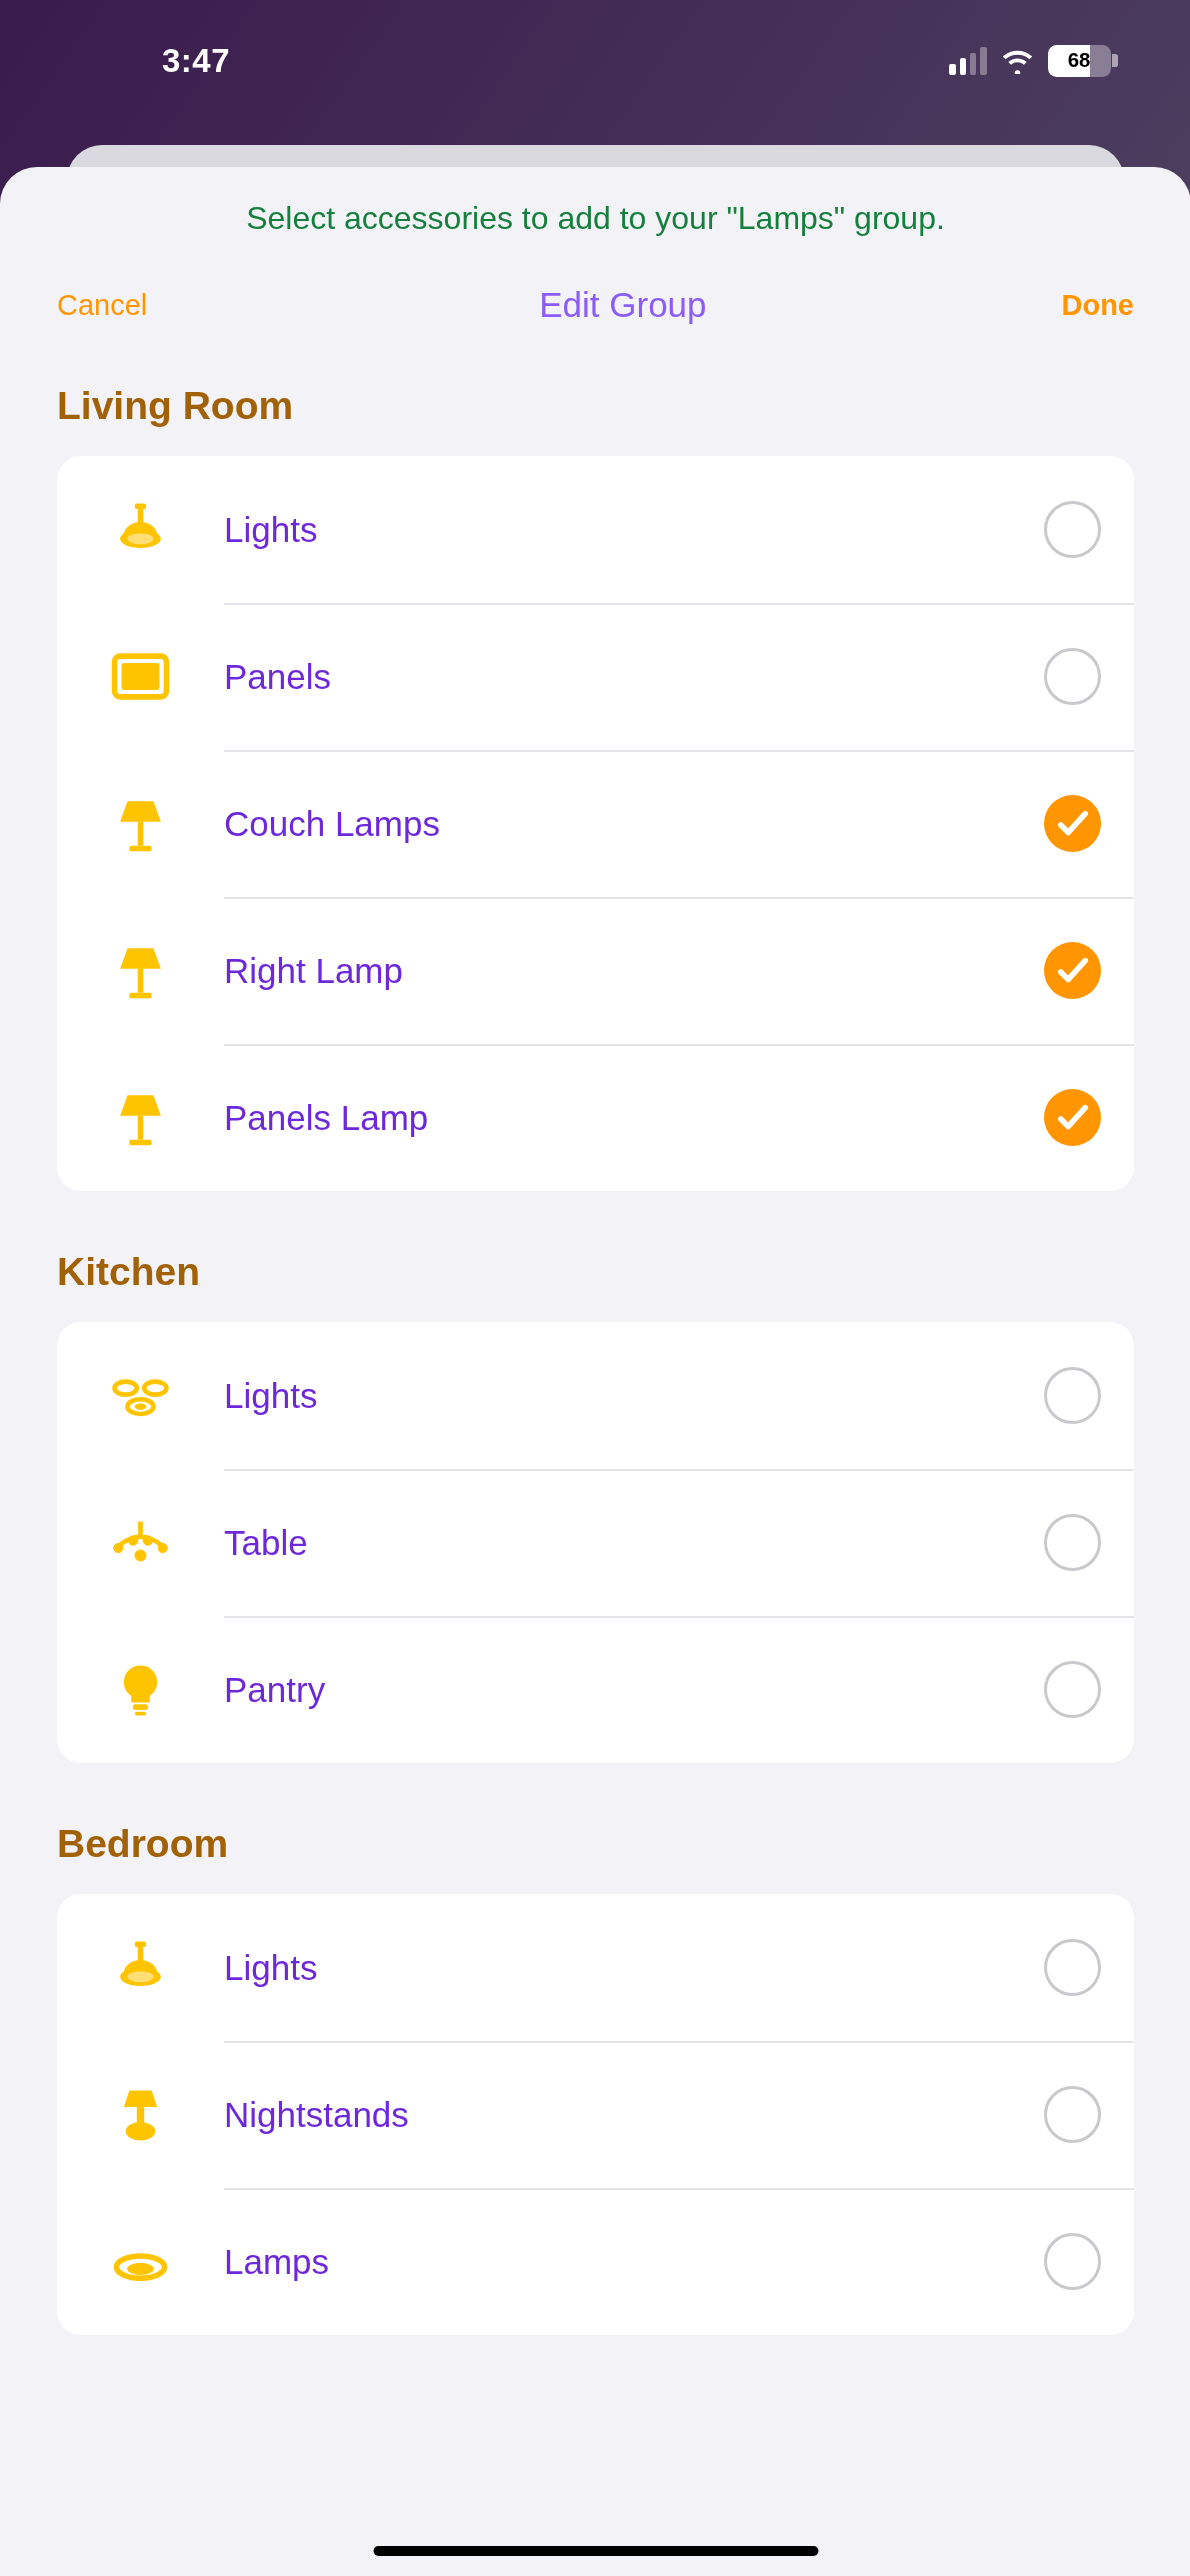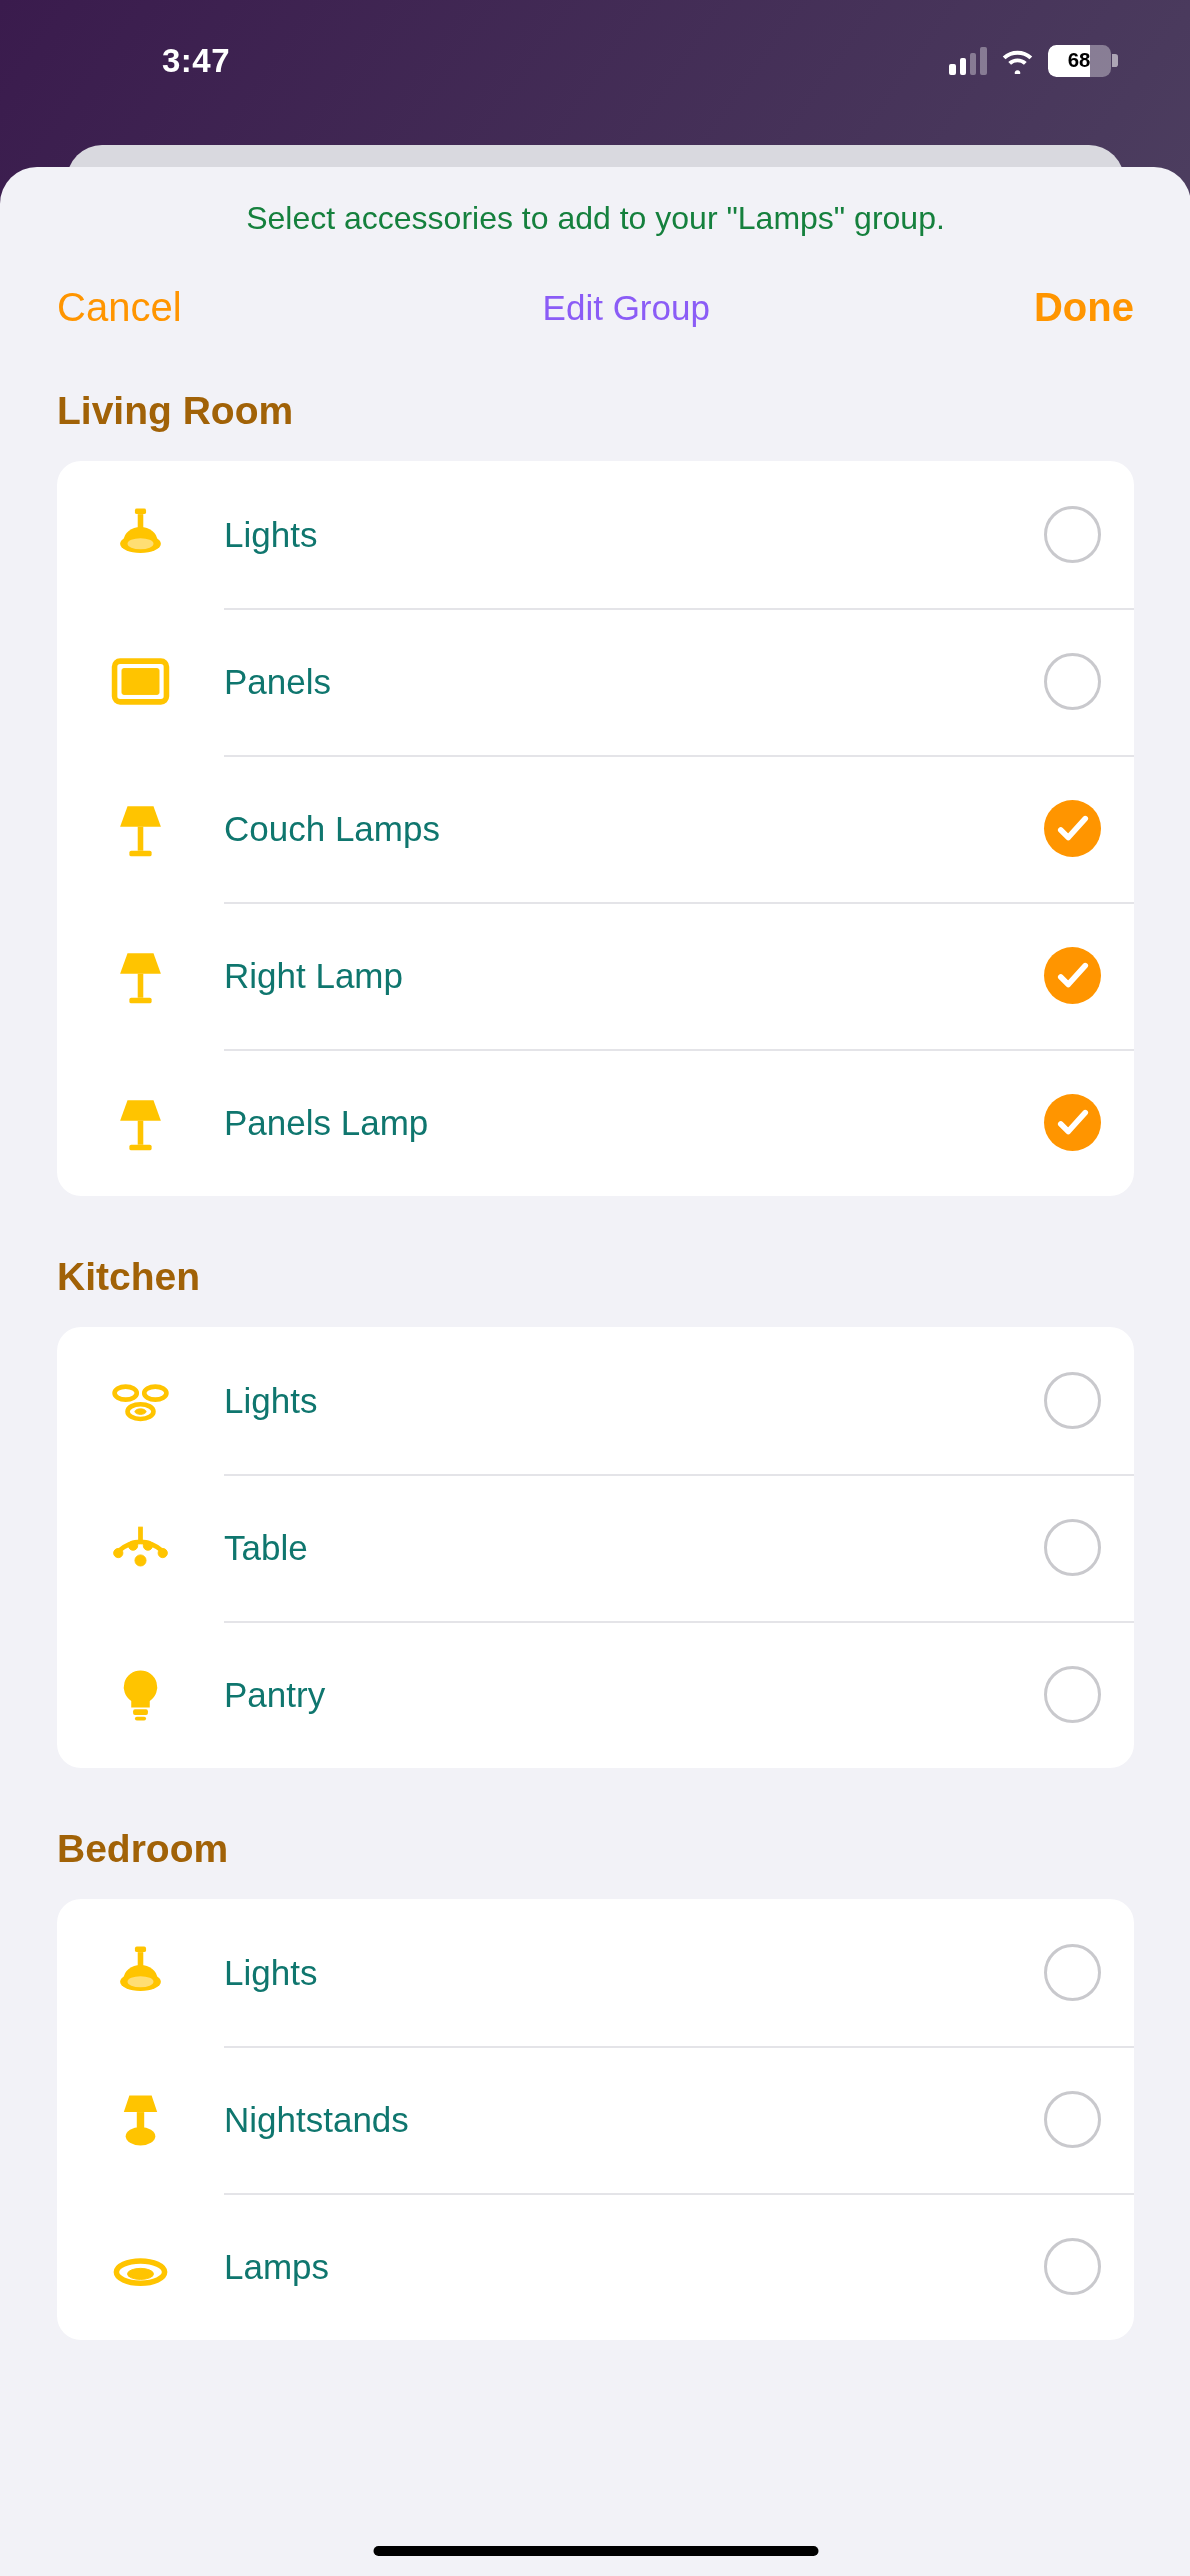--- a/index.html
+++ b/index.html
@@ -68,21 +68,21 @@
     font-size:32px;
     color:#15803d;
     padding: 0 37px 48px;
   }
 
   .nav-row {
     display:flex; align-items:center; justify-content:space-between;
     padding: 0 57px 48px;
   }
   .nav-cancel, .nav-done {
-    font-size:40px; color:#ff9500;
+    font-size:29px; color:#ff9500;
   }
   .nav-done { font-weight:600; }
   .nav-title {
     font-size:35px; font-weight:400; color:#8b5cf6;margin-left:37px;
   }
 
   
   .section-header {
     font-size:39px; font-weight:700; color:#a16207;
     padding: 11px 57px 28px;
@@ -101,21 +101,21 @@
   }
   .row + .row::before {
     content:""; position:absolute; left:167px; right:0; top:0;
     height:1.9px; background:#e4e4e8;
   }
   .icon-cell {
     width:167px; display:flex; align-items:center; justify-content:center;
   }
   .icon-cell svg { width:63px; height:63px; }
   .row-label {
-    flex:1; font-size:35px; color:#0f766e;
+    flex:1; font-size:35px; color:#6d28d9;
   }
   .check {
     width:57px; height:57px; border-radius:50%;
     display:flex; align-items:center; justify-content:center;
   }
   .check.unchecked {
     border:3.7px solid #c9c9cd;
   }
   .check.checked {
     background:#ff9500;

